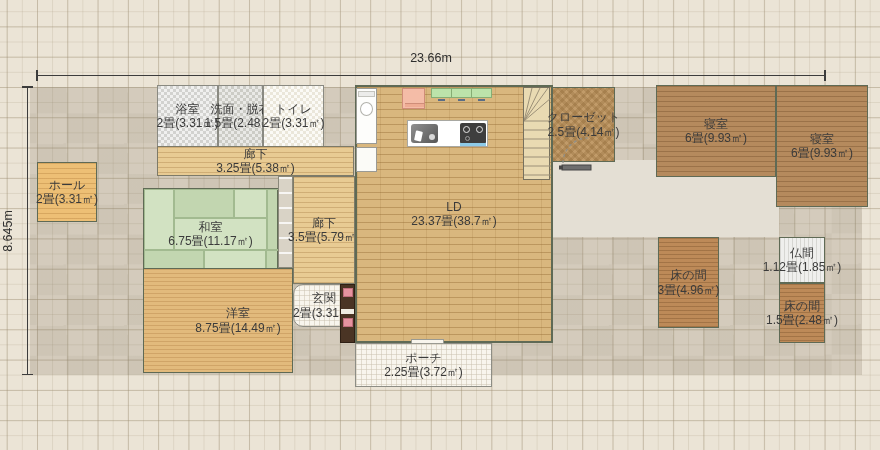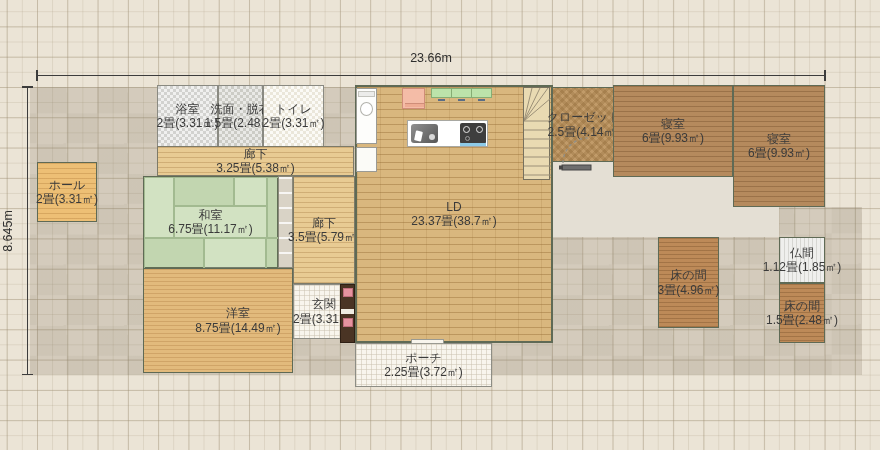--- a/index.html
+++ b/index.html
@@ -35,21 +35,21 @@
   .r-yoshitsu{background:#e2ba7c;background-image:repeating-linear-gradient(180deg, rgba(160,108,48,.28) 0 1px, transparent 1px 4px);}
   .r-ld{background:#d9b77e;border-width:2px;
     background-image:
       repeating-linear-gradient(180deg, rgba(140,98,42,.38) 0 1px, transparent 1px 7.5px),
       repeating-linear-gradient(90deg, rgba(140,98,42,.16) 0 1px, transparent 1px 23px);}
   .r-stairs{background:#e9dab2;border-color:#77715e;}
   .r-closet{background:#c19b69;
     background-image:
       repeating-linear-gradient(45deg, rgba(118,80,30,.20) 0 3px, transparent 3px 6px),
       repeating-linear-gradient(-45deg, rgba(118,80,30,.20) 0 3px, transparent 3px 6px);}
-  .r-bedroom{background:#b58a5d;background-image:repeating-linear-gradient(180deg, rgba(78,45,14,.26) 0 1px, transparent 1px 5px);}
+  .r-bedroom{background:#b58a5d;background-image:repeating-linear-gradient(180deg, rgba(78,45,14,.26) 0 1px, transparent 1px 5px);margin-left:43px;}
   .r-fs{background:#eaeae8;border-color:#7d8a74;
     background-image:
       repeating-linear-gradient(45deg, rgba(255,255,255,.95) 0 2px, transparent 2px 9px),
       repeating-linear-gradient(135deg, rgba(198,198,194,.55) 0 2px, transparent 2px 9px);}
   .r-tokonoma{background:#bd8a58;background-image:repeating-linear-gradient(180deg, rgba(85,50,18,.26) 0 1px, transparent 1px 4px);}
   .r-butsuma{background:#efefed;background-image:repeating-linear-gradient(90deg, #d6d6d2 0 1px, transparent 1px 4px);}
   .r-tile{background:#f8f5ed;border-color:#8d8d85;
     background-image:
       linear-gradient(rgba(205,198,180,.55) 1px, transparent 1px),
       linear-gradient(90deg, rgba(205,198,180,.55) 1px, transparent 1px);
@@ -89,21 +89,21 @@
   <div class="abs room r-cor" style="left:157px;top:146px;width:197px;height:30px;">
     <span>廊下</span>
     <span>3.25畳(5.38㎡)</span>
   </div>
 
   <div class="abs room r-hall" style="left:37px;top:162px;width:60px;height:60px;">
     <span>ホール</span>
     <span>2畳(3.31㎡)</span>
   </div>
 
-  <div class="abs room r-washitsu" style="left:143px;top:176px;width:135px;height:92px;">
+  <div class="abs room r-washitsu" style="left:143px;top:188px;width:135px;height:92px;">
     <div class="mat mA" style="left:0;top:0;width:30px;height:61px;"></div>
     <div class="mat mB" style="left:30px;top:0;width:60px;height:29px;"></div>
     <div class="mat mA" style="left:90px;top:0;width:33px;height:29px;"></div>
     <div class="mat mA" style="left:30px;top:29px;width:93px;height:32px;"></div>
     <div class="mat mB" style="left:123px;top:0;width:12px;height:61px;"></div>
     <div class="mat mB" style="left:0;top:61px;width:60px;height:31px;"></div>
     <div class="mat mA" style="left:60px;top:61px;width:62px;height:31px;"></div>
     <div class="mat mB" style="left:122px;top:61px;width:13px;height:31px;"></div>
     <span style="position:relative;z-index:2;">和室</span>
     <span style="position:relative;z-index:2;">6.75畳(11.17㎡)</span>
@@ -119,21 +119,21 @@
   <div class="abs room r-yoshitsu" style="left:143px;top:268px;width:150px;height:105px;padding-left:40px;">
     <span>洋室</span>
     <span>8.75畳(14.49㎡)</span>
   </div>
 
   <div class="abs room r-ld" style="left:355px;top:85px;width:198px;height:258px;">
     <span>LD</span>
     <span>23.37畳(38.7㎡)</span>
   </div>
 
-  <div class="abs room r-tile" style="left:293px;top:284px;width:62px;height:55px;">
+  <div class="abs room r-tile" style="left:293px;top:284px;width:62px;height:43px;border-radius:10px;">
     <span>玄関</span>
     <span>2畳(3.31㎡)</span>
   </div>
   <div class="abs genkan-cab" style="left:340px;top:284px;width:15px;height:59px;">
     <div class="flower" style="top:3px;"></div>
     <div class="cabgap" style="top:24px;"></div>
     <div class="flower" style="top:33px;"></div>
   </div>
 
   <div class="abs room r-tile" style="left:355px;top:343px;width:137px;height:44px;border-width:1.5px;">

